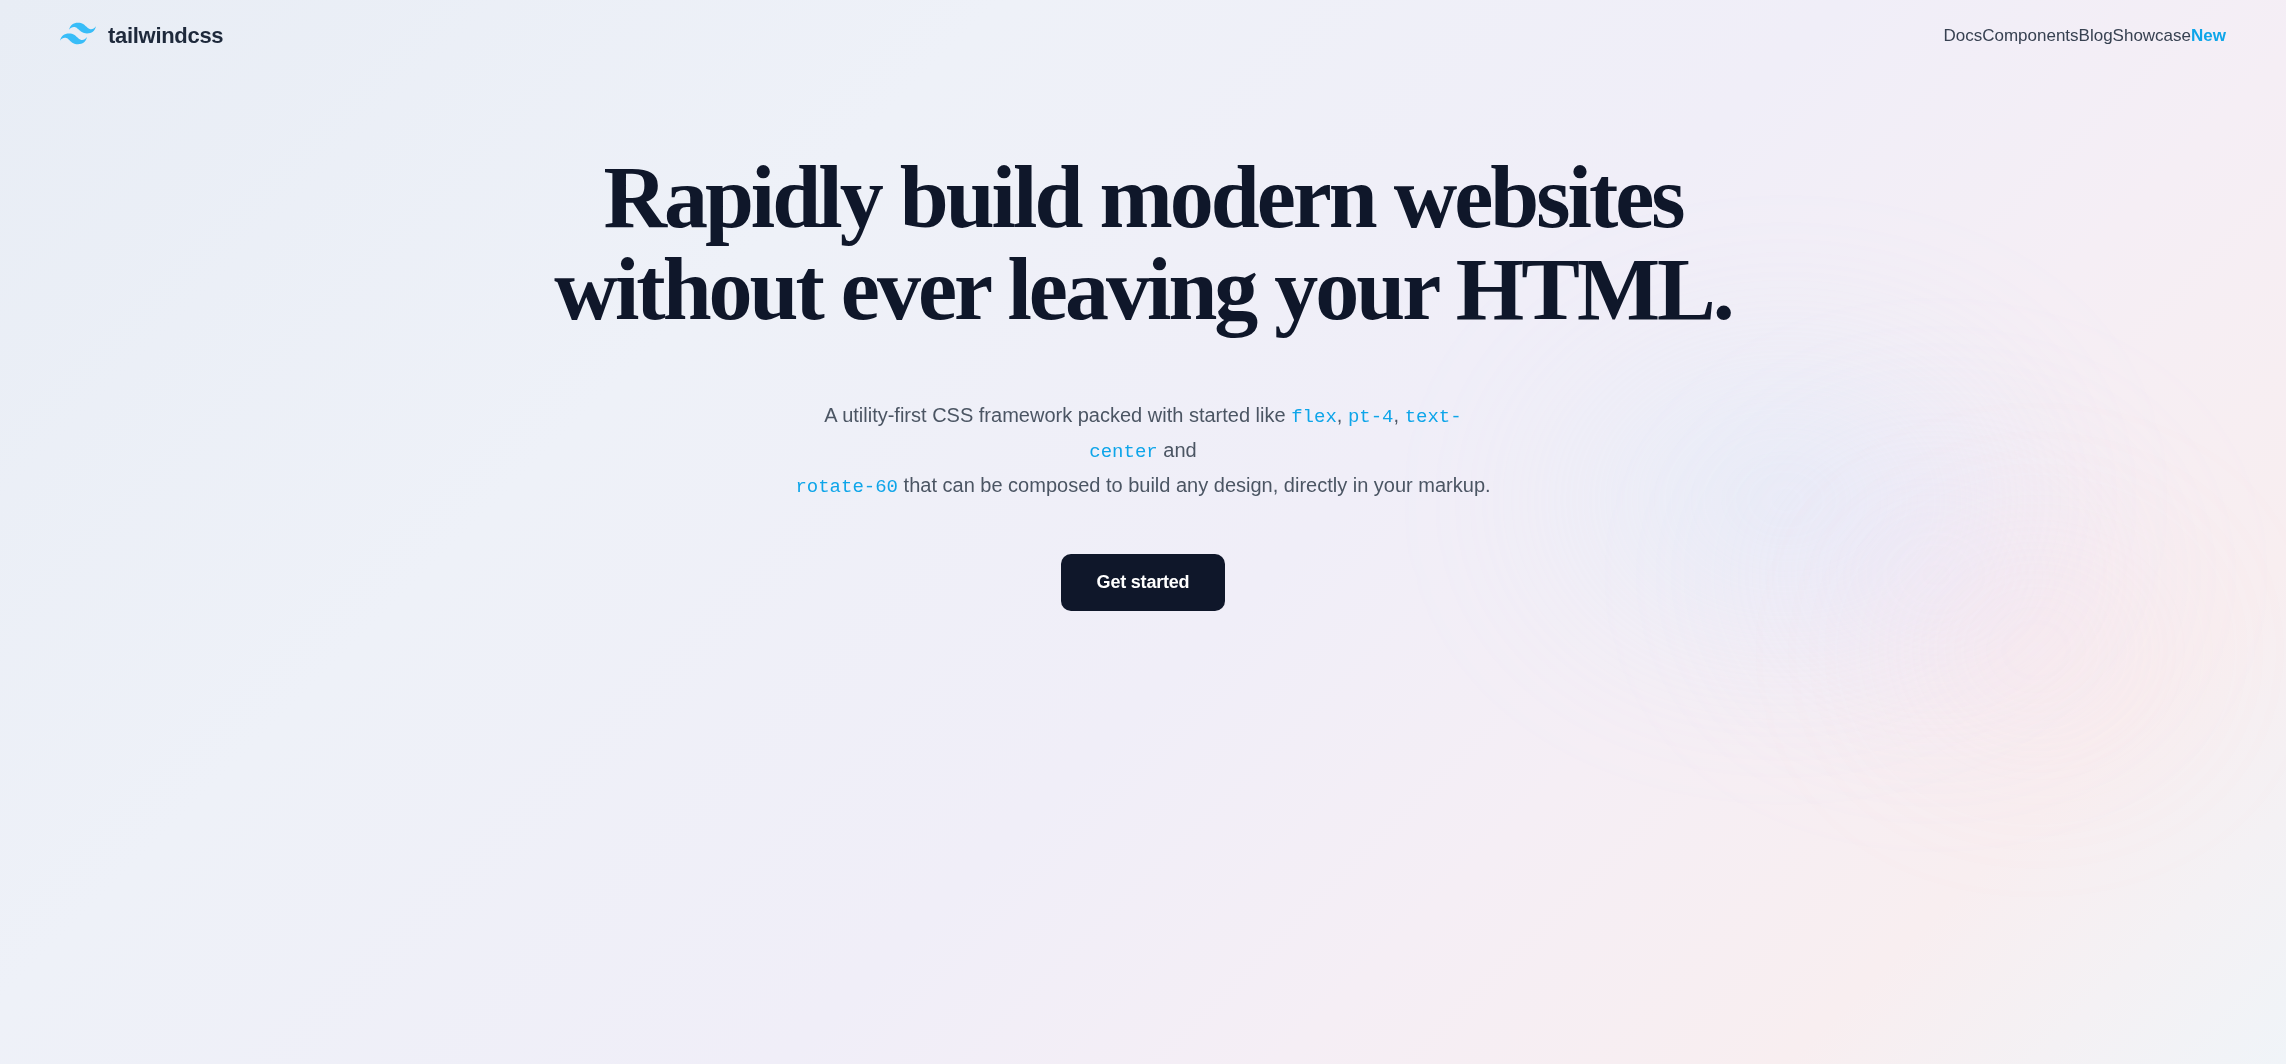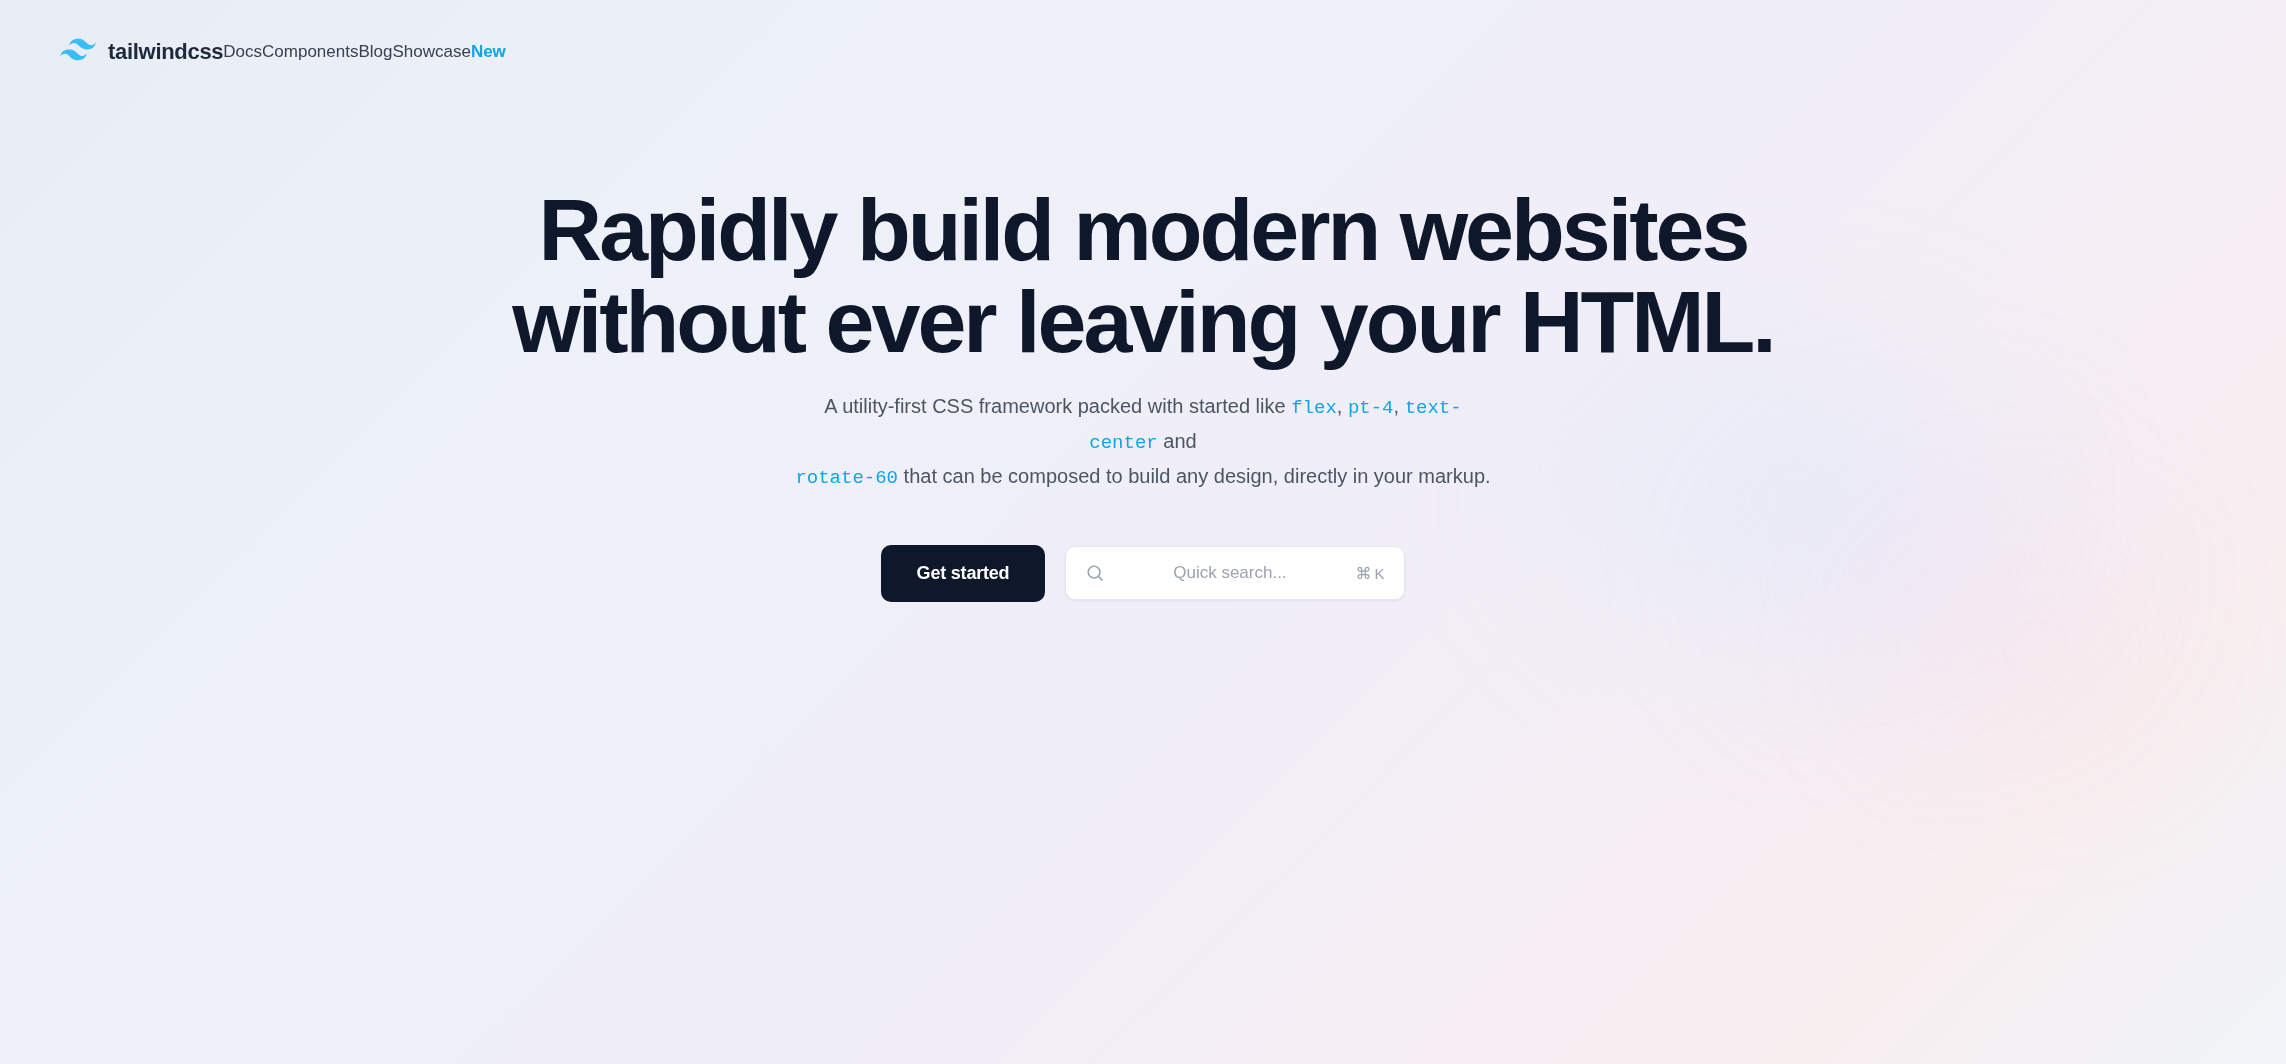--- a/index.html
+++ b/index.html
@@ -55,22 +55,22 @@
       top: 500px;
       right: 50px;
     }
 
     
     nav {
       position: relative;
       z-index: 10;
       display: flex;
       align-items: center;
-      justify-content: flex-start;
-      padding: 38px 60px;
+      justify-content: space-between;
+      padding: 22px 60px;
     }
 
     .logo-area {
       display: flex;
       align-items: center;
       gap: 12px;
     }
 
     .logo-icon {
       width: 36px;
@@ -123,21 +123,22 @@
       padding: 80px 40px 60px;
     }
 
     .hero-title {
       font-size: 88px;
       font-weight: 800;
       color: #0f172a;
       line-height: 1.05;
       letter-spacing: -3px;
       max-width: 1300px;
-      margin-bottom: 20px;
+      margin-bottom: 61px;
+      font-family: Liberation Serif, serif;
     }
 
     .hero-subtitle {
       font-size: 20px;
       color: #4b5563;
       max-width: 700px;
       line-height: 1.7;
       margin-bottom: 50px;
       font-weight: 400;
     }
@@ -239,26 +240,15 @@
       <span>without ever leaving your HTML.</span>
     </h1>
 
     <p class="hero-subtitle">
       <span>A utility-first CSS framework packed with started like </span><span class="code-highlight">flex</span><span>, </span><span class="code-highlight">pt-4</span><span>, </span><span class="code-highlight">text-center</span><span> and</span><br><span class="code-highlight">rotate-60</span><span> that can be composed to build any design, directly in your markup.</span>
     </p>
 
     <div class="hero-actions">
       <button class="btn-get-started">Get started</button>
 
-      <div class="search-box">
-        <svg class="search-icon-svg" width="18" height="18" viewBox="0 0 20 20" fill="none" xmlns="http://www.w3.org/2000/svg">
-          <circle cx="9" cy="9" r="6.5" stroke="#9ca3af" stroke-width="1.8"></circle>
-          <path d="M14 14L18 18" stroke="#9ca3af" stroke-width="1.8" stroke-linecap="round"></path>
-        </svg>
-        <span class="search-placeholder">Quick search...</span>
-        <span class="search-shortcut">
-          <span class="kbd-symbol">⌘</span>
-          <span>K</span>
-        </span>
-      </div>
     </div>
   </section>
 </div>
 
 </body></html>

